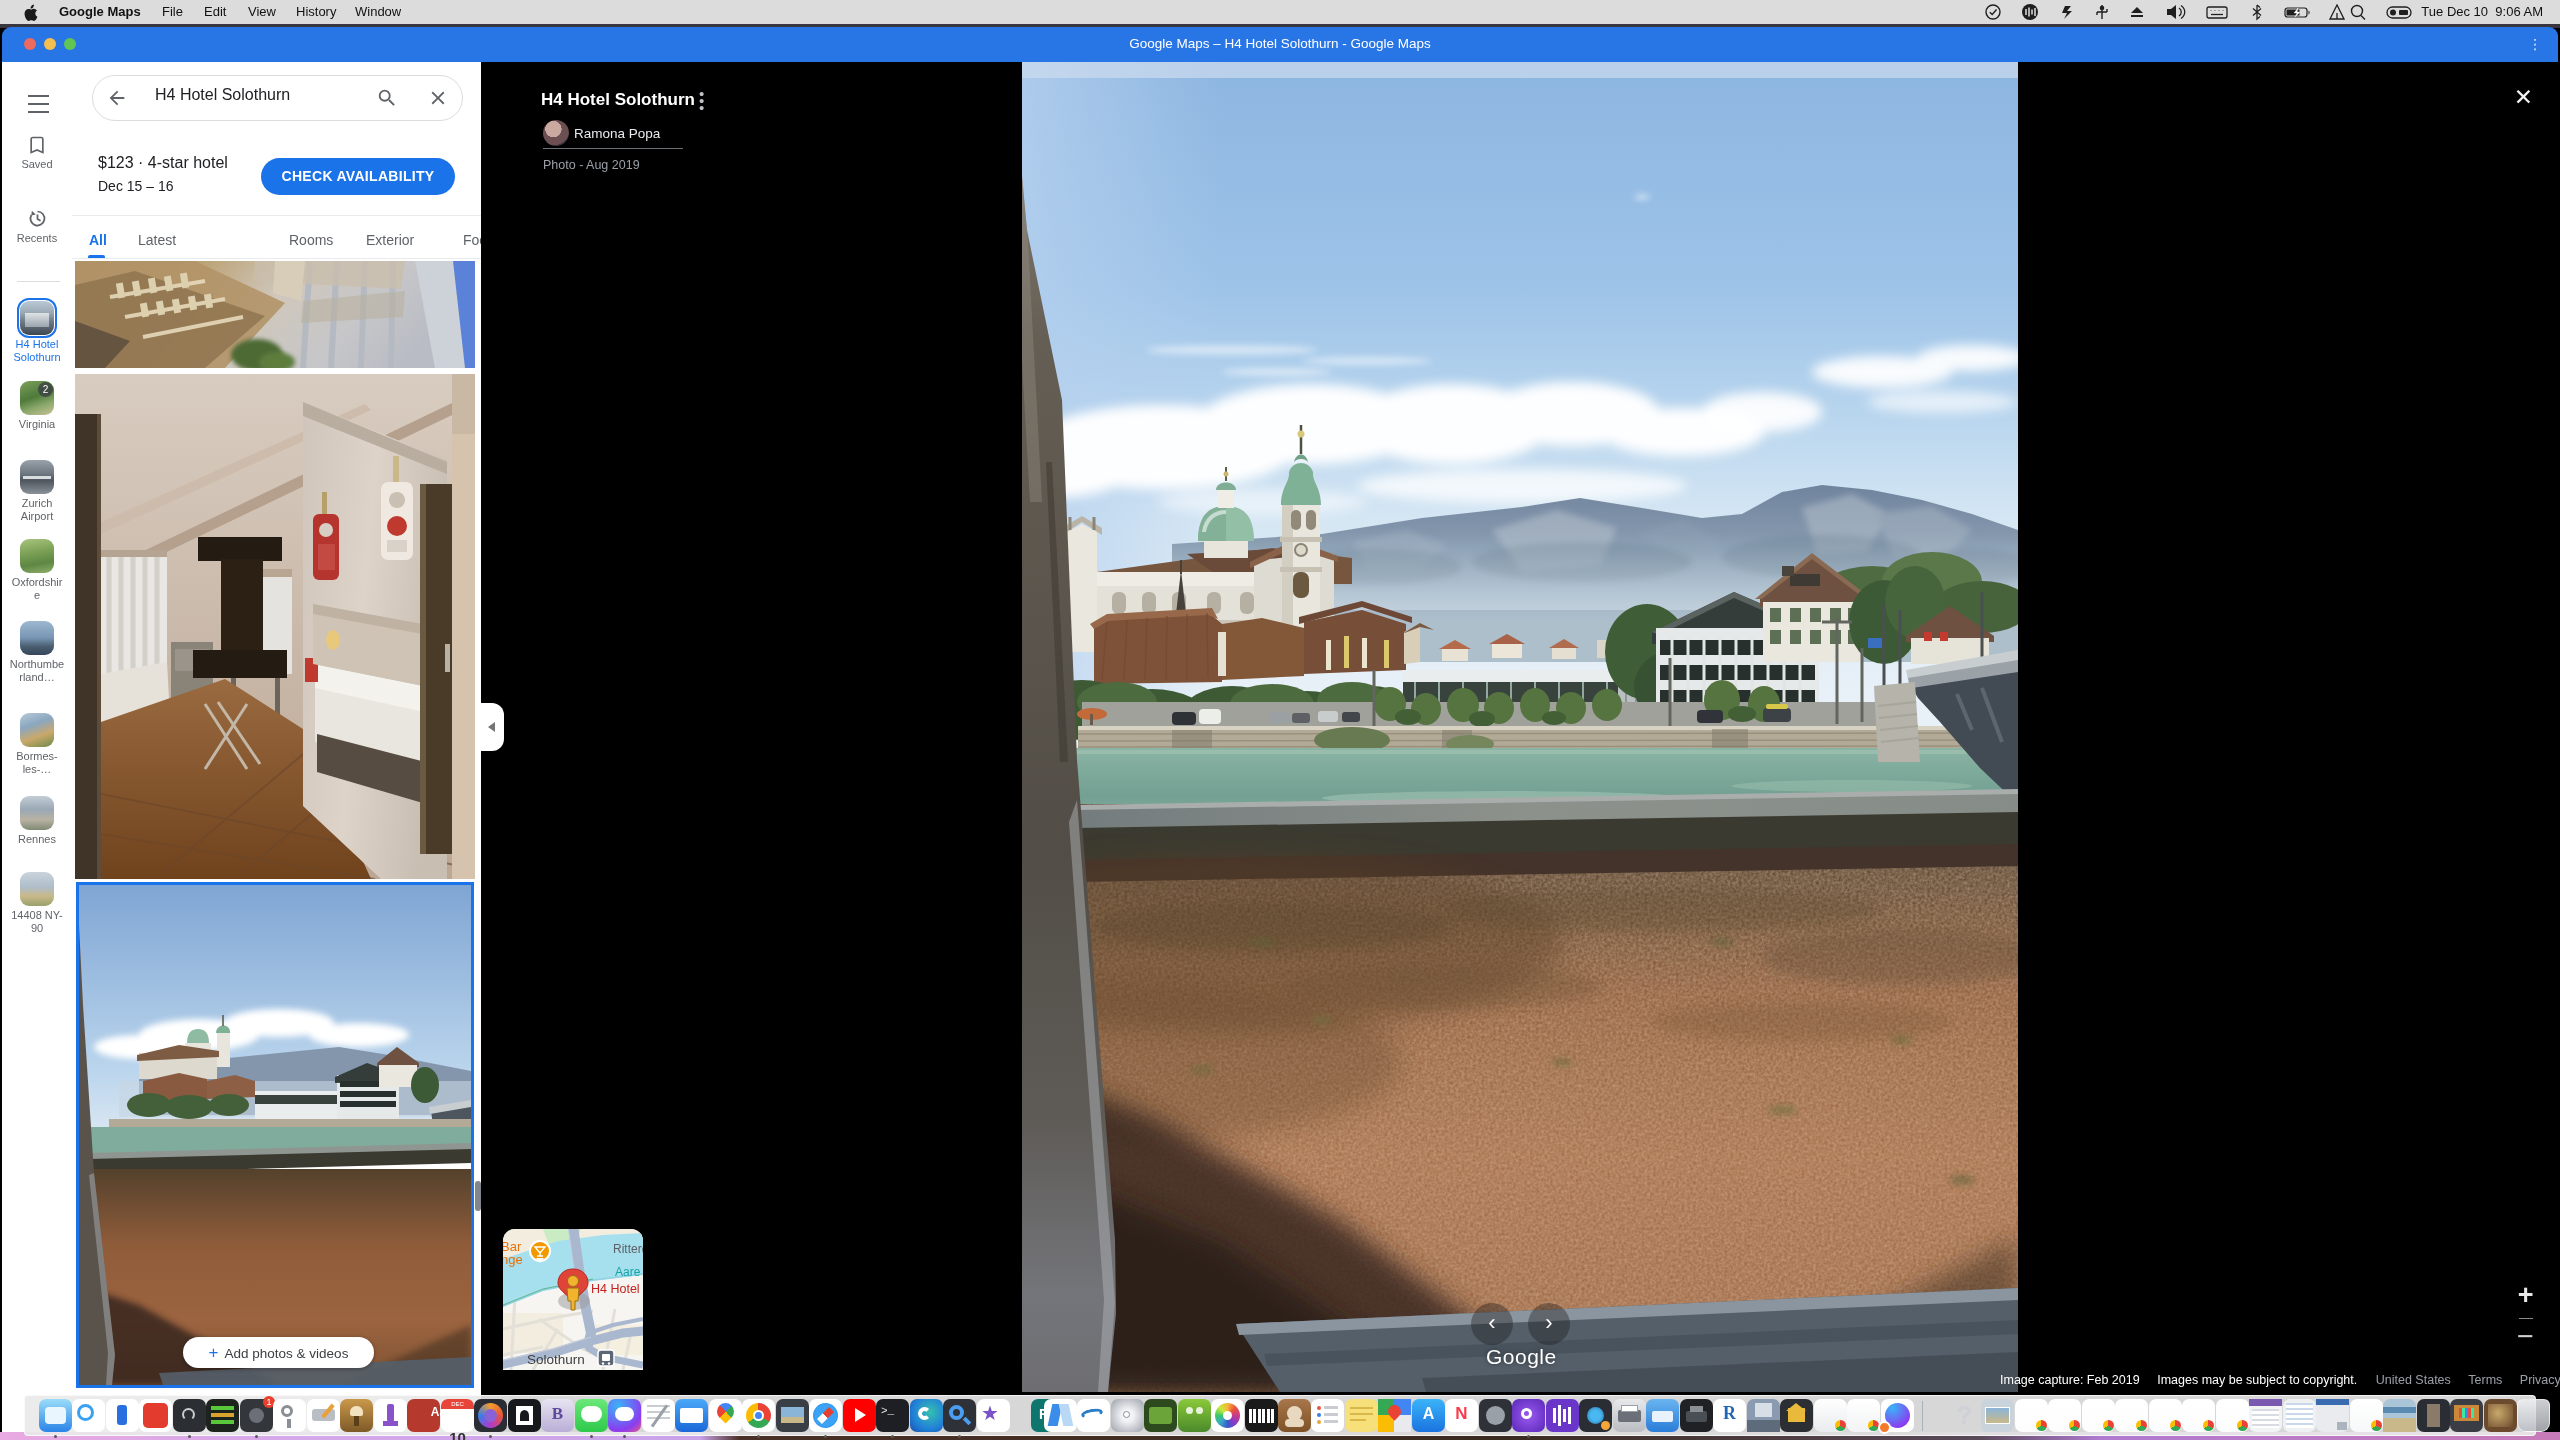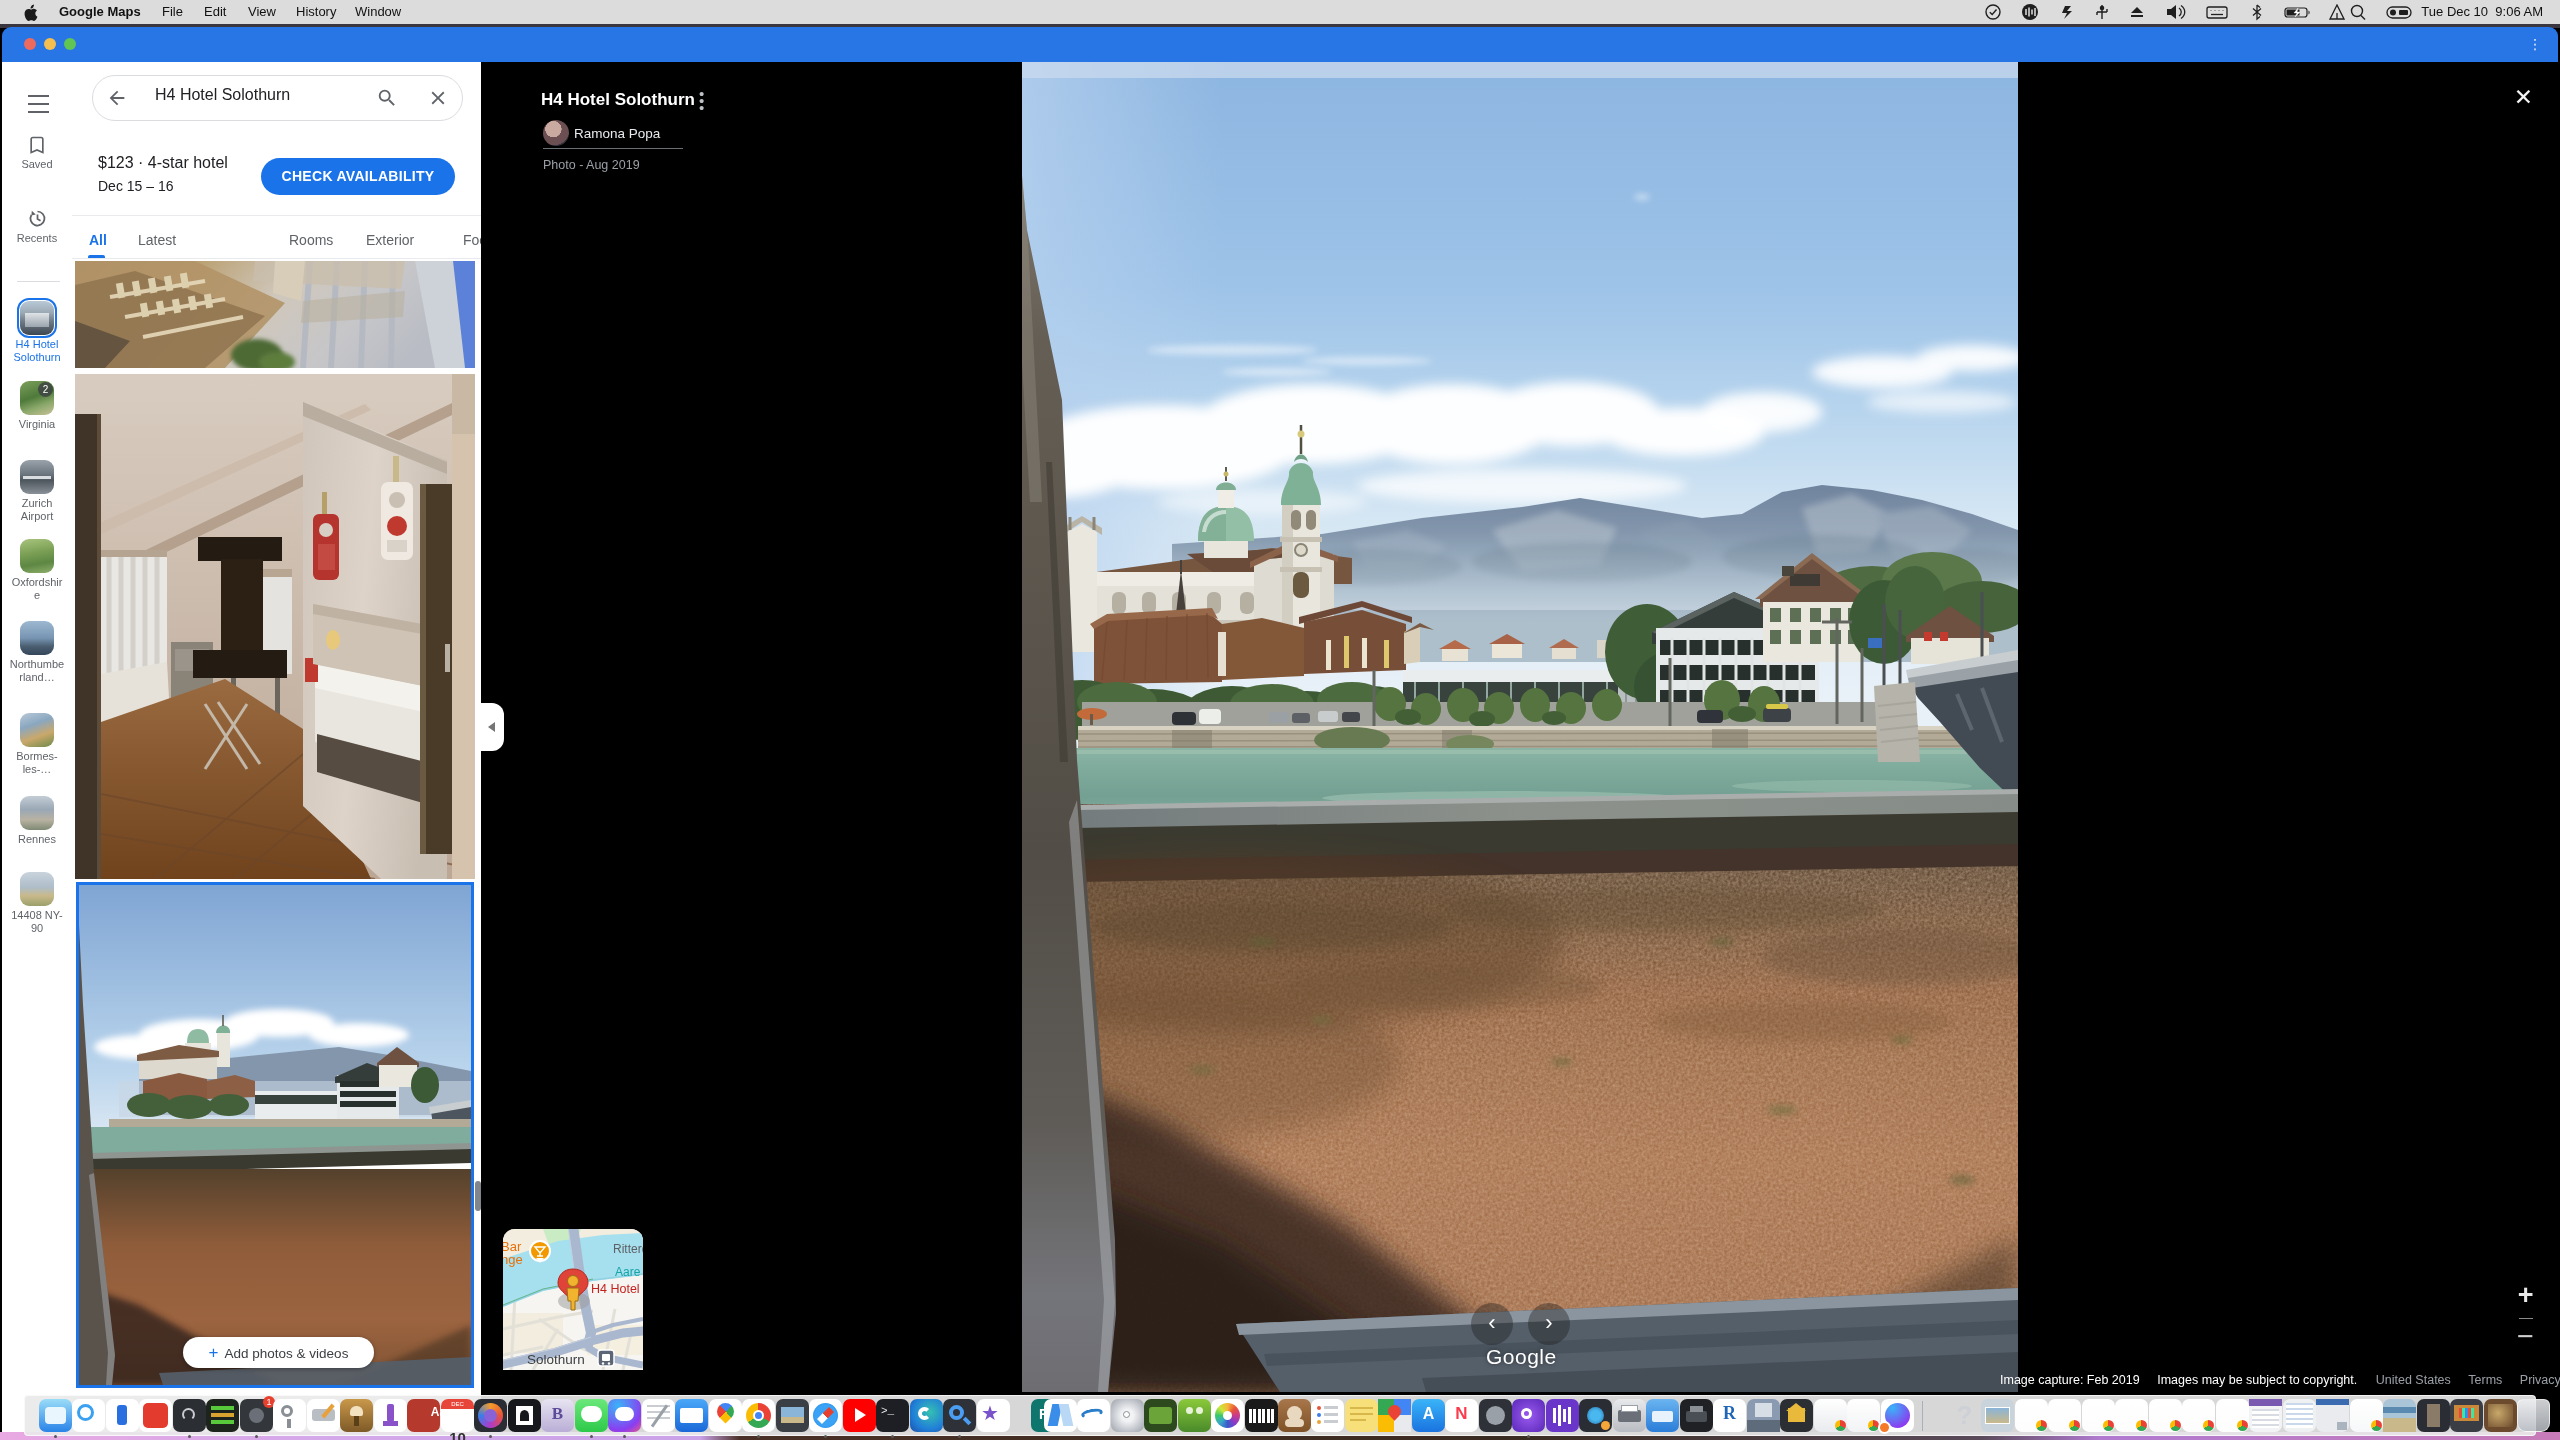--- a/index.html
+++ b/index.html
@@ -142,20 +142,21 @@
           <rect x="50" y="6" width="9" height="5" rx="1" fill="#1f1f1f"></rect>
         </g>
     </svg>
   </div>
 
   <div id="wintop" style="position:absolute; left:0; top:24px; width:2560px; height:4px; background:#3a3640;"></div>
   <div id="titlebar">
     <div class="tl" style="left:22px; background:#ed6a5e;"></div>
     <div class="tl" style="left:42px; background:#f5bf4f;"></div>
     <div class="tl" style="left:62px; background:#61c554;"></div>
+    <div id="titletext">Google Maps – H4 Hotel Solothurn - Google Maps</div>
     <div id="tbmenu">⋮</div>
   </div>
 
   <div id="sidebar">
     <div style="position:absolute; left:26px; top:33px; width:21px;">
       <div style="height:2px; background:#5f6368; margin-bottom:6px;"></div>
       <div style="height:2px; background:#5f6368; margin-bottom:6px;"></div>
       <div style="height:2px; background:#5f6368;"></div>
     </div>
     <div class="sbitem" style="top:73px;">

